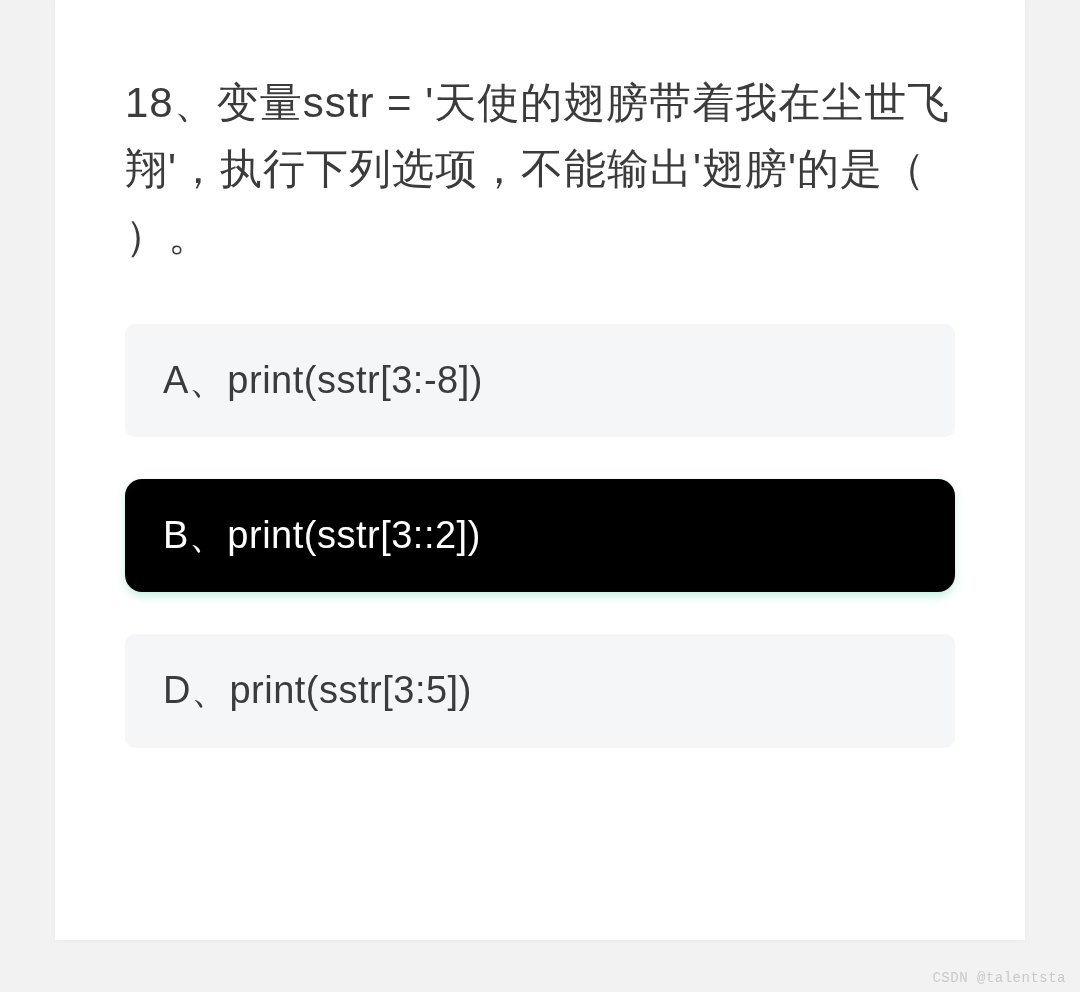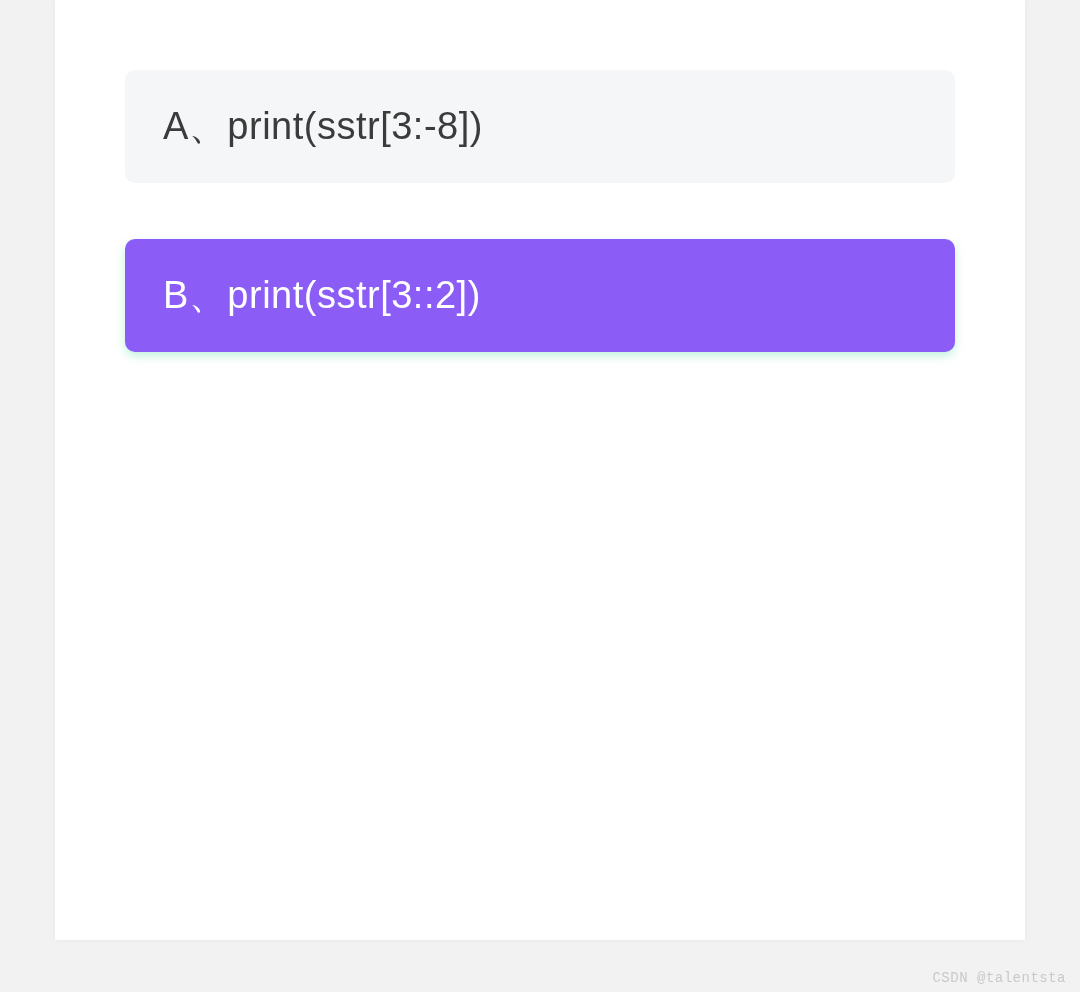--- a/index.html
+++ b/index.html
@@ -22,53 +22,56 @@
       font-size: 42px;
       line-height: 1.58;
       color: #3b3b3b;
       font-weight: 400;
       letter-spacing: 1px;
       margin-bottom: 55px;
     }
     .options {
       display: flex;
       flex-direction: column;
-      gap: 56px;
+      gap: 42px;
     }
     .option {
       background: #f5f6f7;
       border-radius: 10px;
       padding: 30px 38px;
       font-size: 38px;
       color: #3b3b3b;
       line-height: 1.4;
       letter-spacing: 0.5px;
       cursor: pointer;
     }
     .option.selected {
-      background: #8b5cf6;
+      background: #000000;
       color: #ffffff;
       box-shadow: 0 4px 10px rgba(78,214,160,0.35);
+      border-radius: 17px;
     }
     .watermark {
       position: absolute;
       right: 14px;
       bottom: 6px;
       font-size: 14px;
       color: #c9c9c9;
       letter-spacing: 0.5px;
       font-family: Liberation Mono, monospace;
     }
     .page-wrap { position: relative; width: 1080px; height: 992px; }
   </style>
 </head>
 <body>
 <div class="page-wrap">
 
   <div class="card">
+    <div class="question">18、变量sstr = '天使的翅膀带着我在尘世飞翔'，执行下列选项，不能输出'翅膀'的是（ ）。</div>
     <div class="options">
       <div class="option">A、print(sstr[3:-8])</div>
       <div class="option selected">B、print(sstr[3::2])</div>
+      <div class="option">D、print(sstr[3:5])</div>
     </div>
   </div>
 
   <div class="watermark">CSDN @talentsta</div>
 </div>
 
 </body></html>

